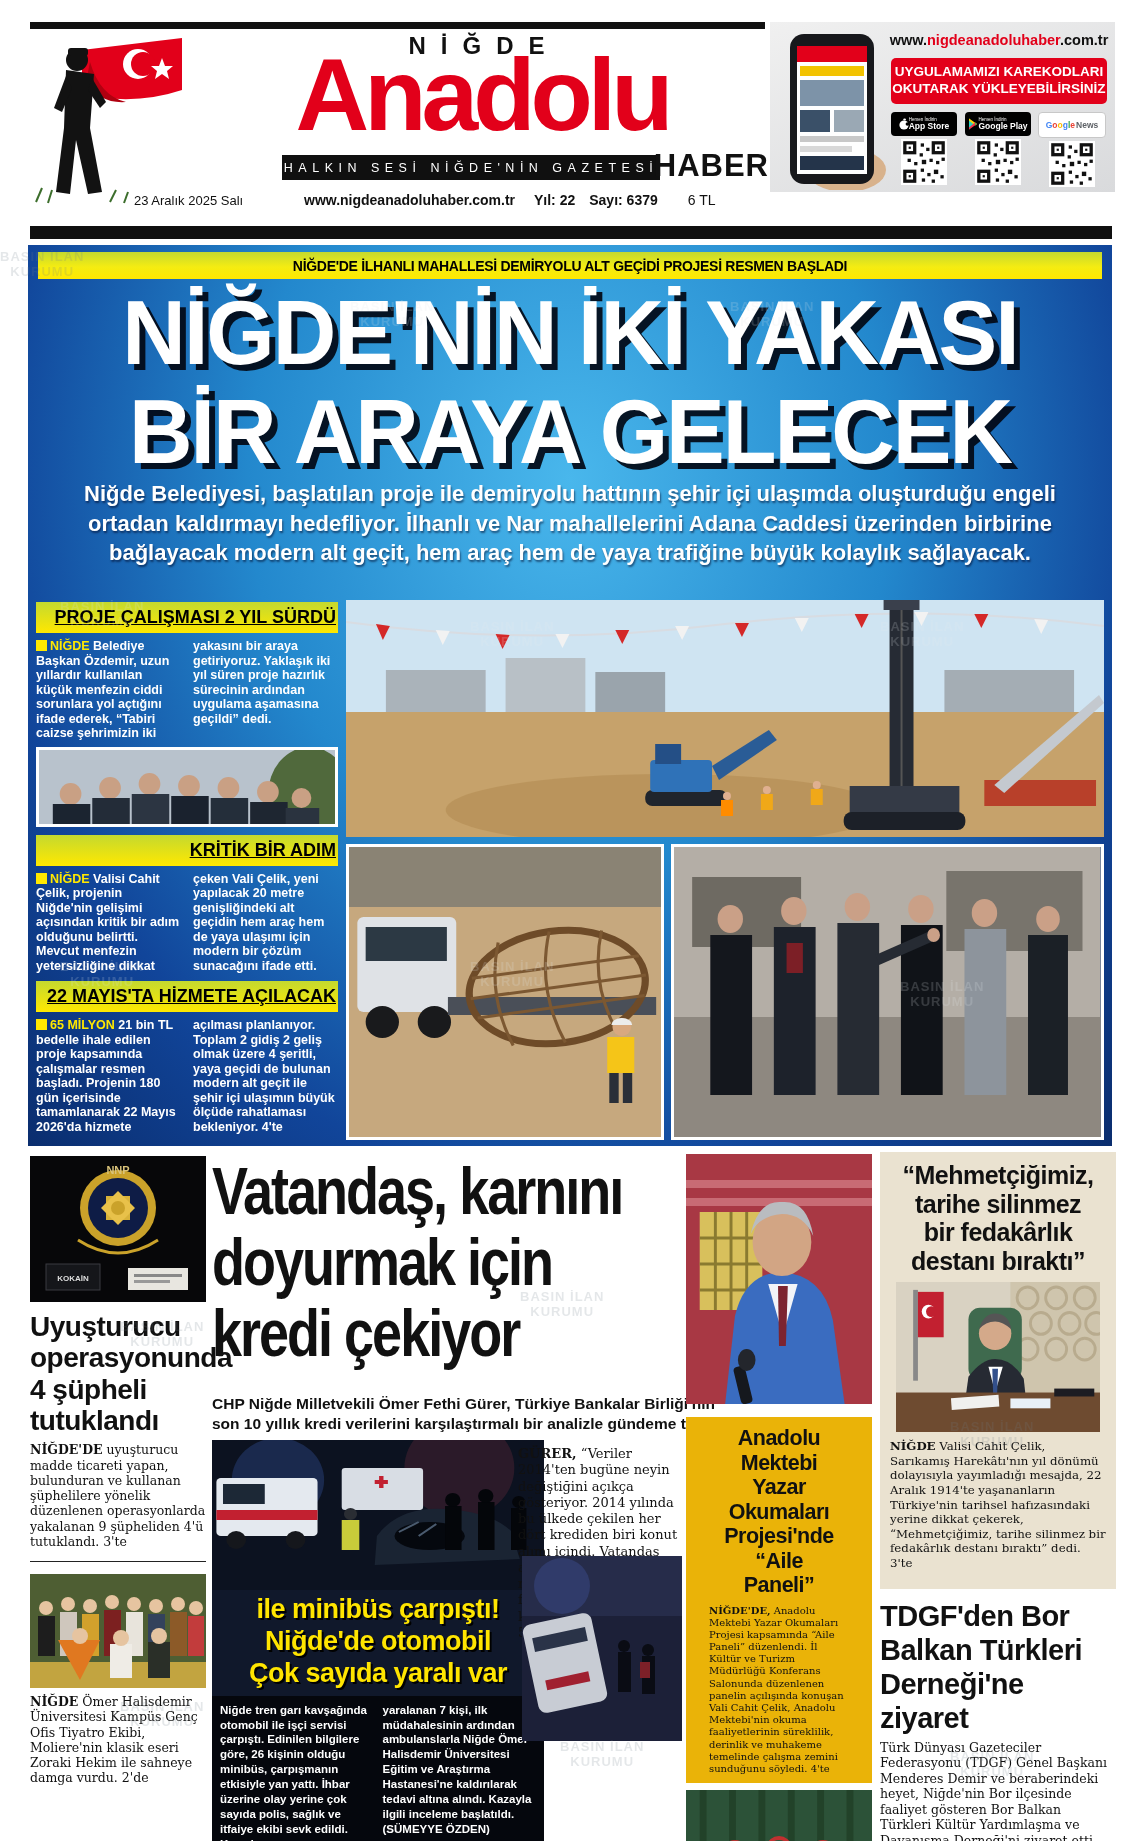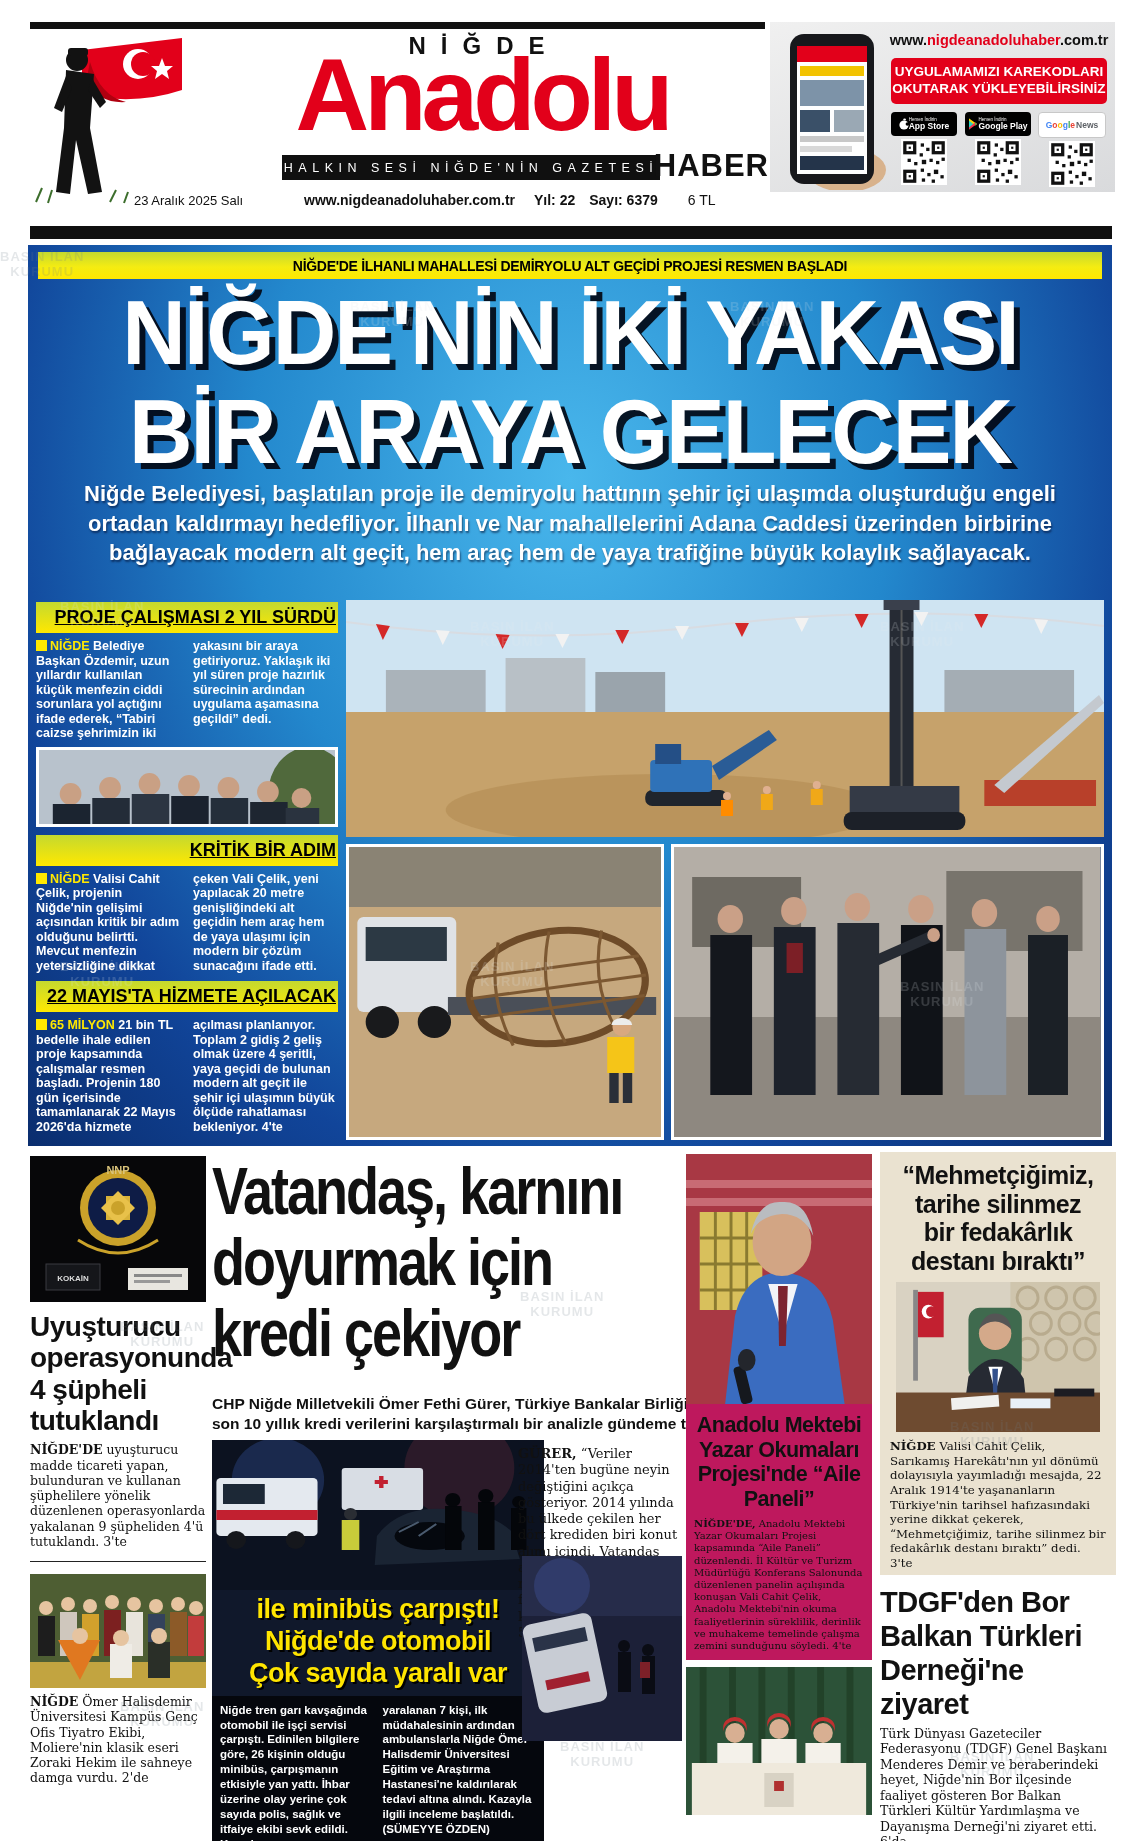--- a/index.html
+++ b/index.html
@@ -100,27 +100,27 @@
               text-align:center;padding:4px 2px 6px;text-shadow:2px 2px 0 #000;letter-spacing:-.5px;}
   .crash-cols{display:flex;gap:9px;padding:7px 8px 10px;color:#fff;font-weight:bold;
               font-size:11.5px;line-height:1.3;}
   .crash-cols div{flex:1;}
 
   .quote-col{position:absolute;left:488px;top:290px;width:166px;font-size:13px;line-height:1.25;}
   .photo-crash2{position:absolute;left:492px;top:400px;width:160px;height:185px;overflow:hidden;}
 
   .col3{position:absolute;left:656px;top:-2px;width:186px;}
   .photo-gurer{width:186px;height:250px;overflow:hidden;}
-  .panel-box{background:#be185d;padding:9px 8px 8px;}
+  .panel-box{background:#eab308;margin-top:13px;padding:9px 23px 8px;}
   .h-panel{font-size:21.5px;font-weight:bold;line-height:1.14;text-align:center;letter-spacing:-.5px;}
   .b-panel{font-size:10px;line-height:1.22;margin-top:7px;}
   .photo-panel{width:186px;height:148px;margin-top:7px;overflow:hidden;}
 
   .col4{position:absolute;left:850px;top:-4px;width:236px;}
-  .sarikamis-box{background:#eae2d0;padding:9px 10px 4px;box-sizing:border-box;}
+  .sarikamis-box{background:#eae2d0;padding:9px 10px 18px;box-sizing:border-box;}
   .h-sarikamis{font-size:25px;font-weight:bold;line-height:1.14;text-align:center;letter-spacing:-.5px;}
   .photo-celik{width:204px;height:150px;margin:7px auto 7px;overflow:hidden;}
   .b-sarikamis{font-size:11.8px;line-height:1.24;}
   .h-tdgf{font-size:29px;font-weight:bold;line-height:1.18;letter-spacing:-.5px;margin-top:10px;}
   .b-tdgf{font-size:12.5px;line-height:1.24;margin-top:4px;}
 </style>
 </head>
 <body>
 
 <div class="page">

